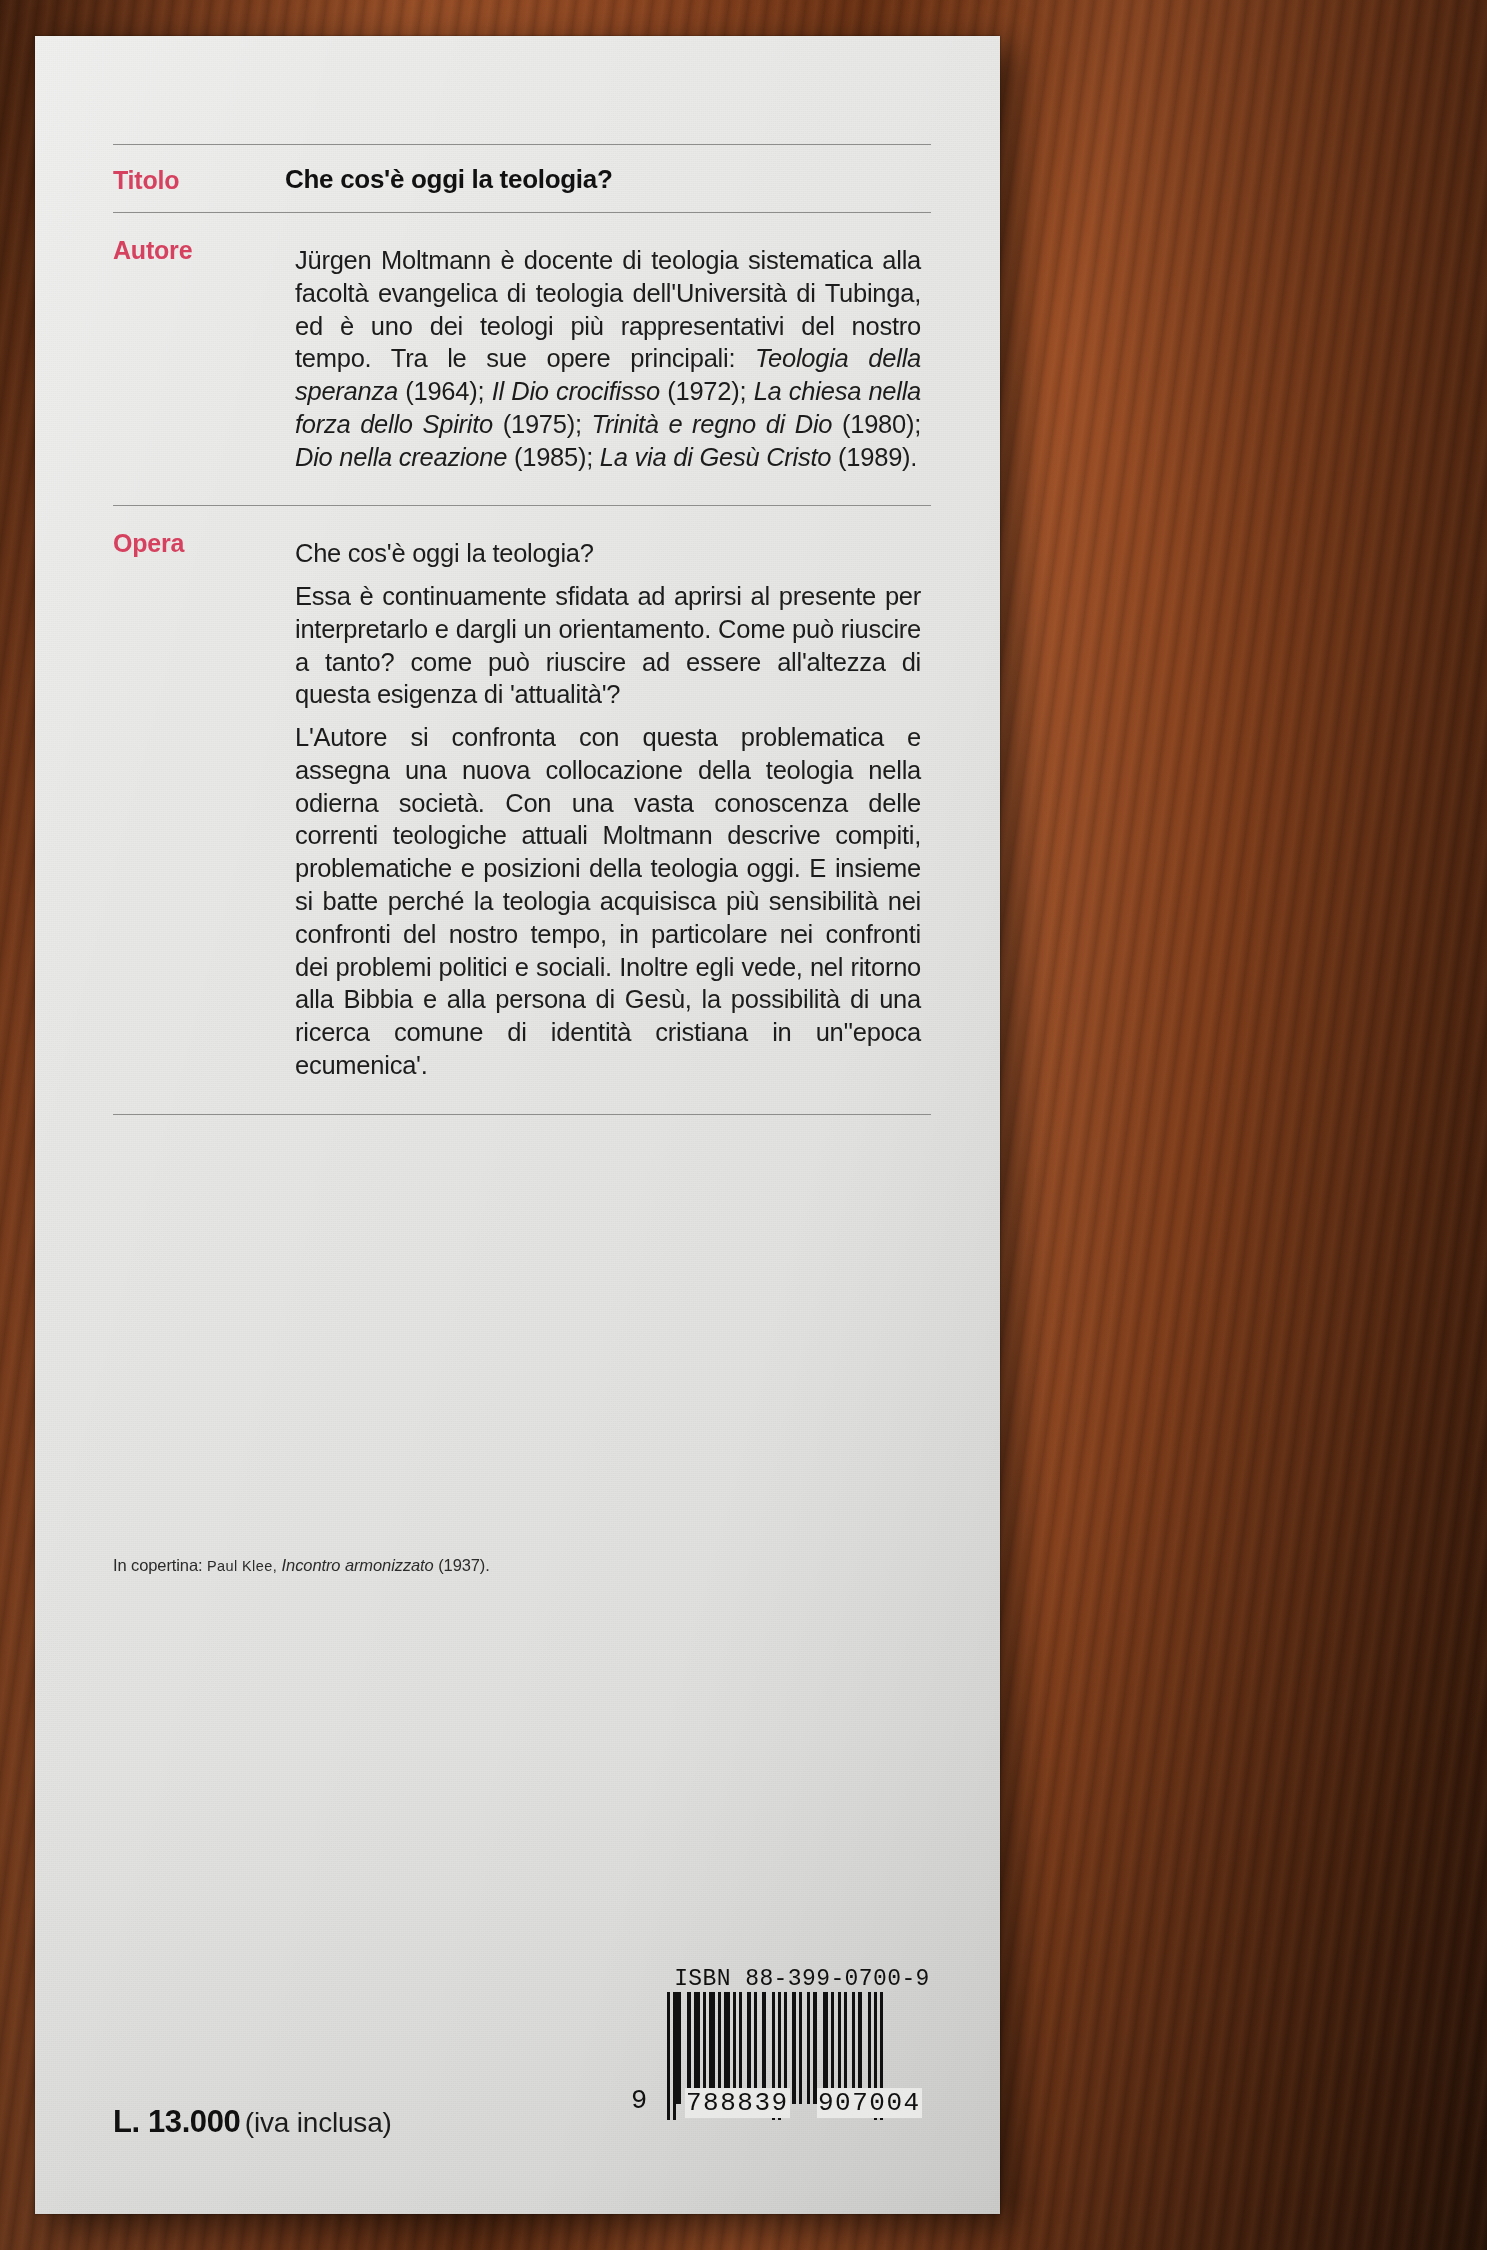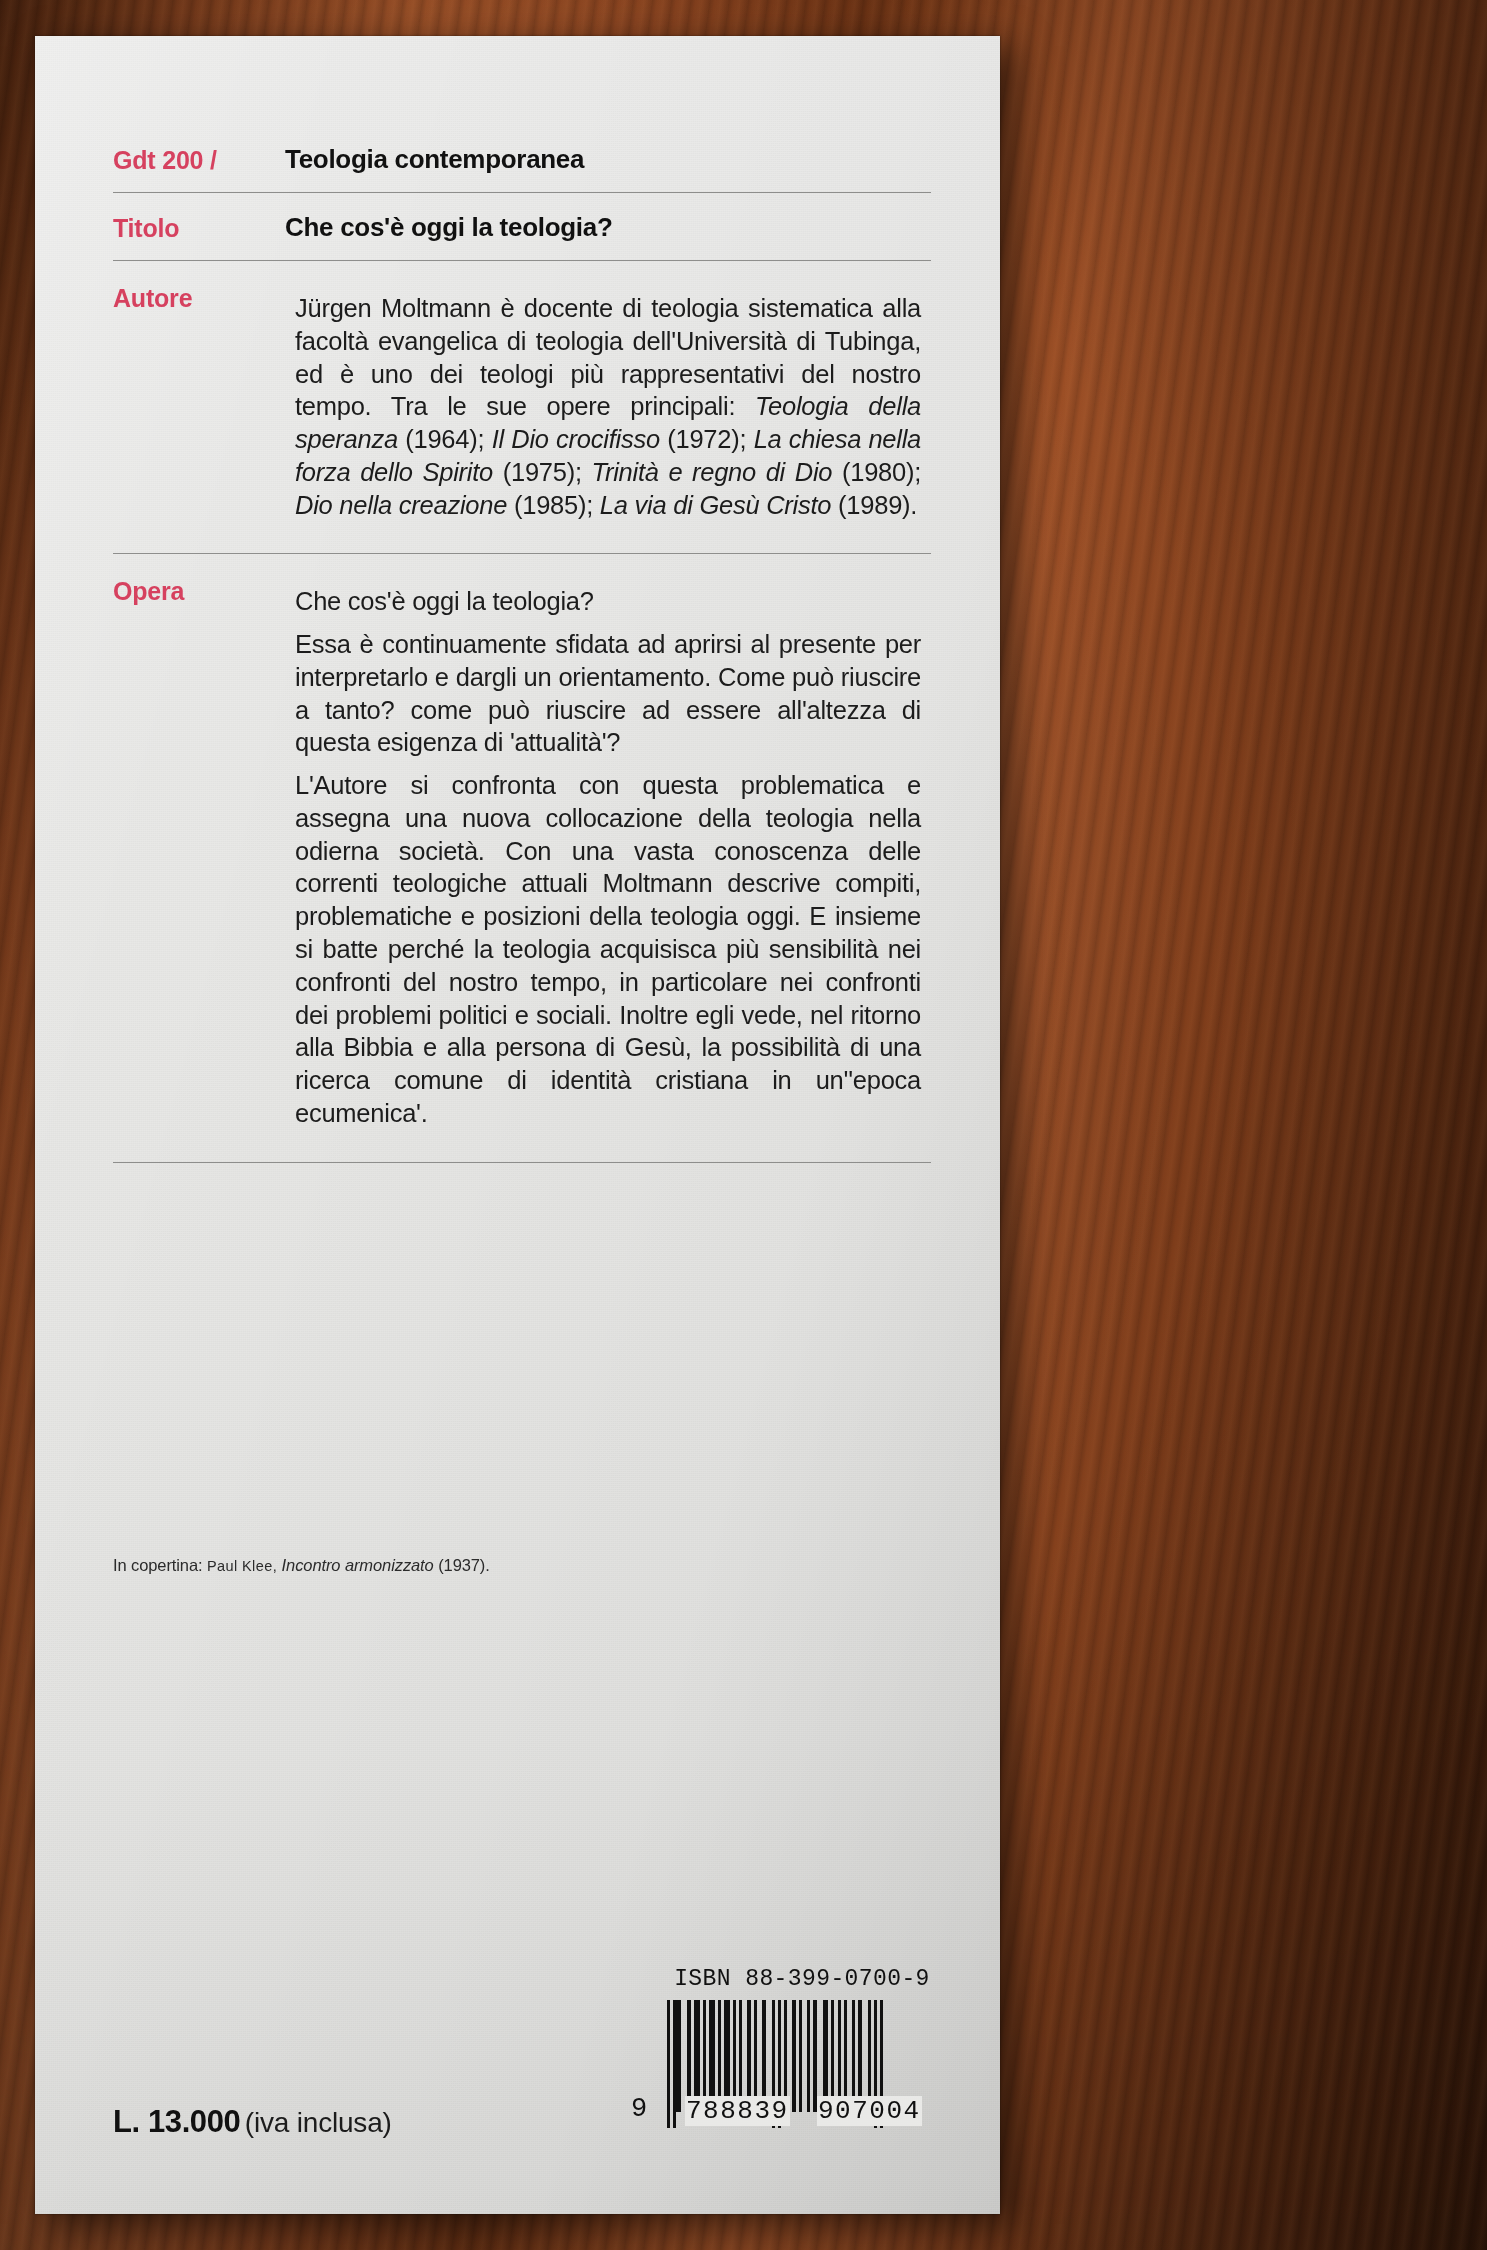--- a/index.html
+++ b/index.html
@@ -178,21 +178,20 @@
     left: 632px;
     top: 1930px;
     width: 270px;
   }
   .isbn-text {
     font-family: "Liberation Mono", "DejaVu Sans Mono", monospace;
     font-size: 23px;
     letter-spacing: .4px;
     color: #111;
     text-align: center;
-    margin-bottom: 8px;
     white-space: nowrap;
   }
   .barcode {
     position: relative;
     height: 128px;
     display: flex;
     align-items: flex-start;
     gap: 0;
   }
   .bars {
@@ -251,24 +250,20 @@
 <div class="backdrop">
   <div class="backdrop-vignette"></div>
 </div>
 
 <div class="cover">
   <div class="paper-noise"></div>
   <div class="cover-shade"></div>
 
   <div class="content">
 
-    <div class="row series-row">
-      <div class="label-col">Gdt 200 /</div>
-      <div class="text-col series-title">Teologia contemporanea</div>
-    </div>
 
     <div class="rule"></div>
 
     <div class="row title-row">
       <div class="label-col">Titolo</div>
       <div class="text-col book-title">Che cos'è oggi la teologia?</div>
     </div>
 
     <div class="rule"></div>
 

